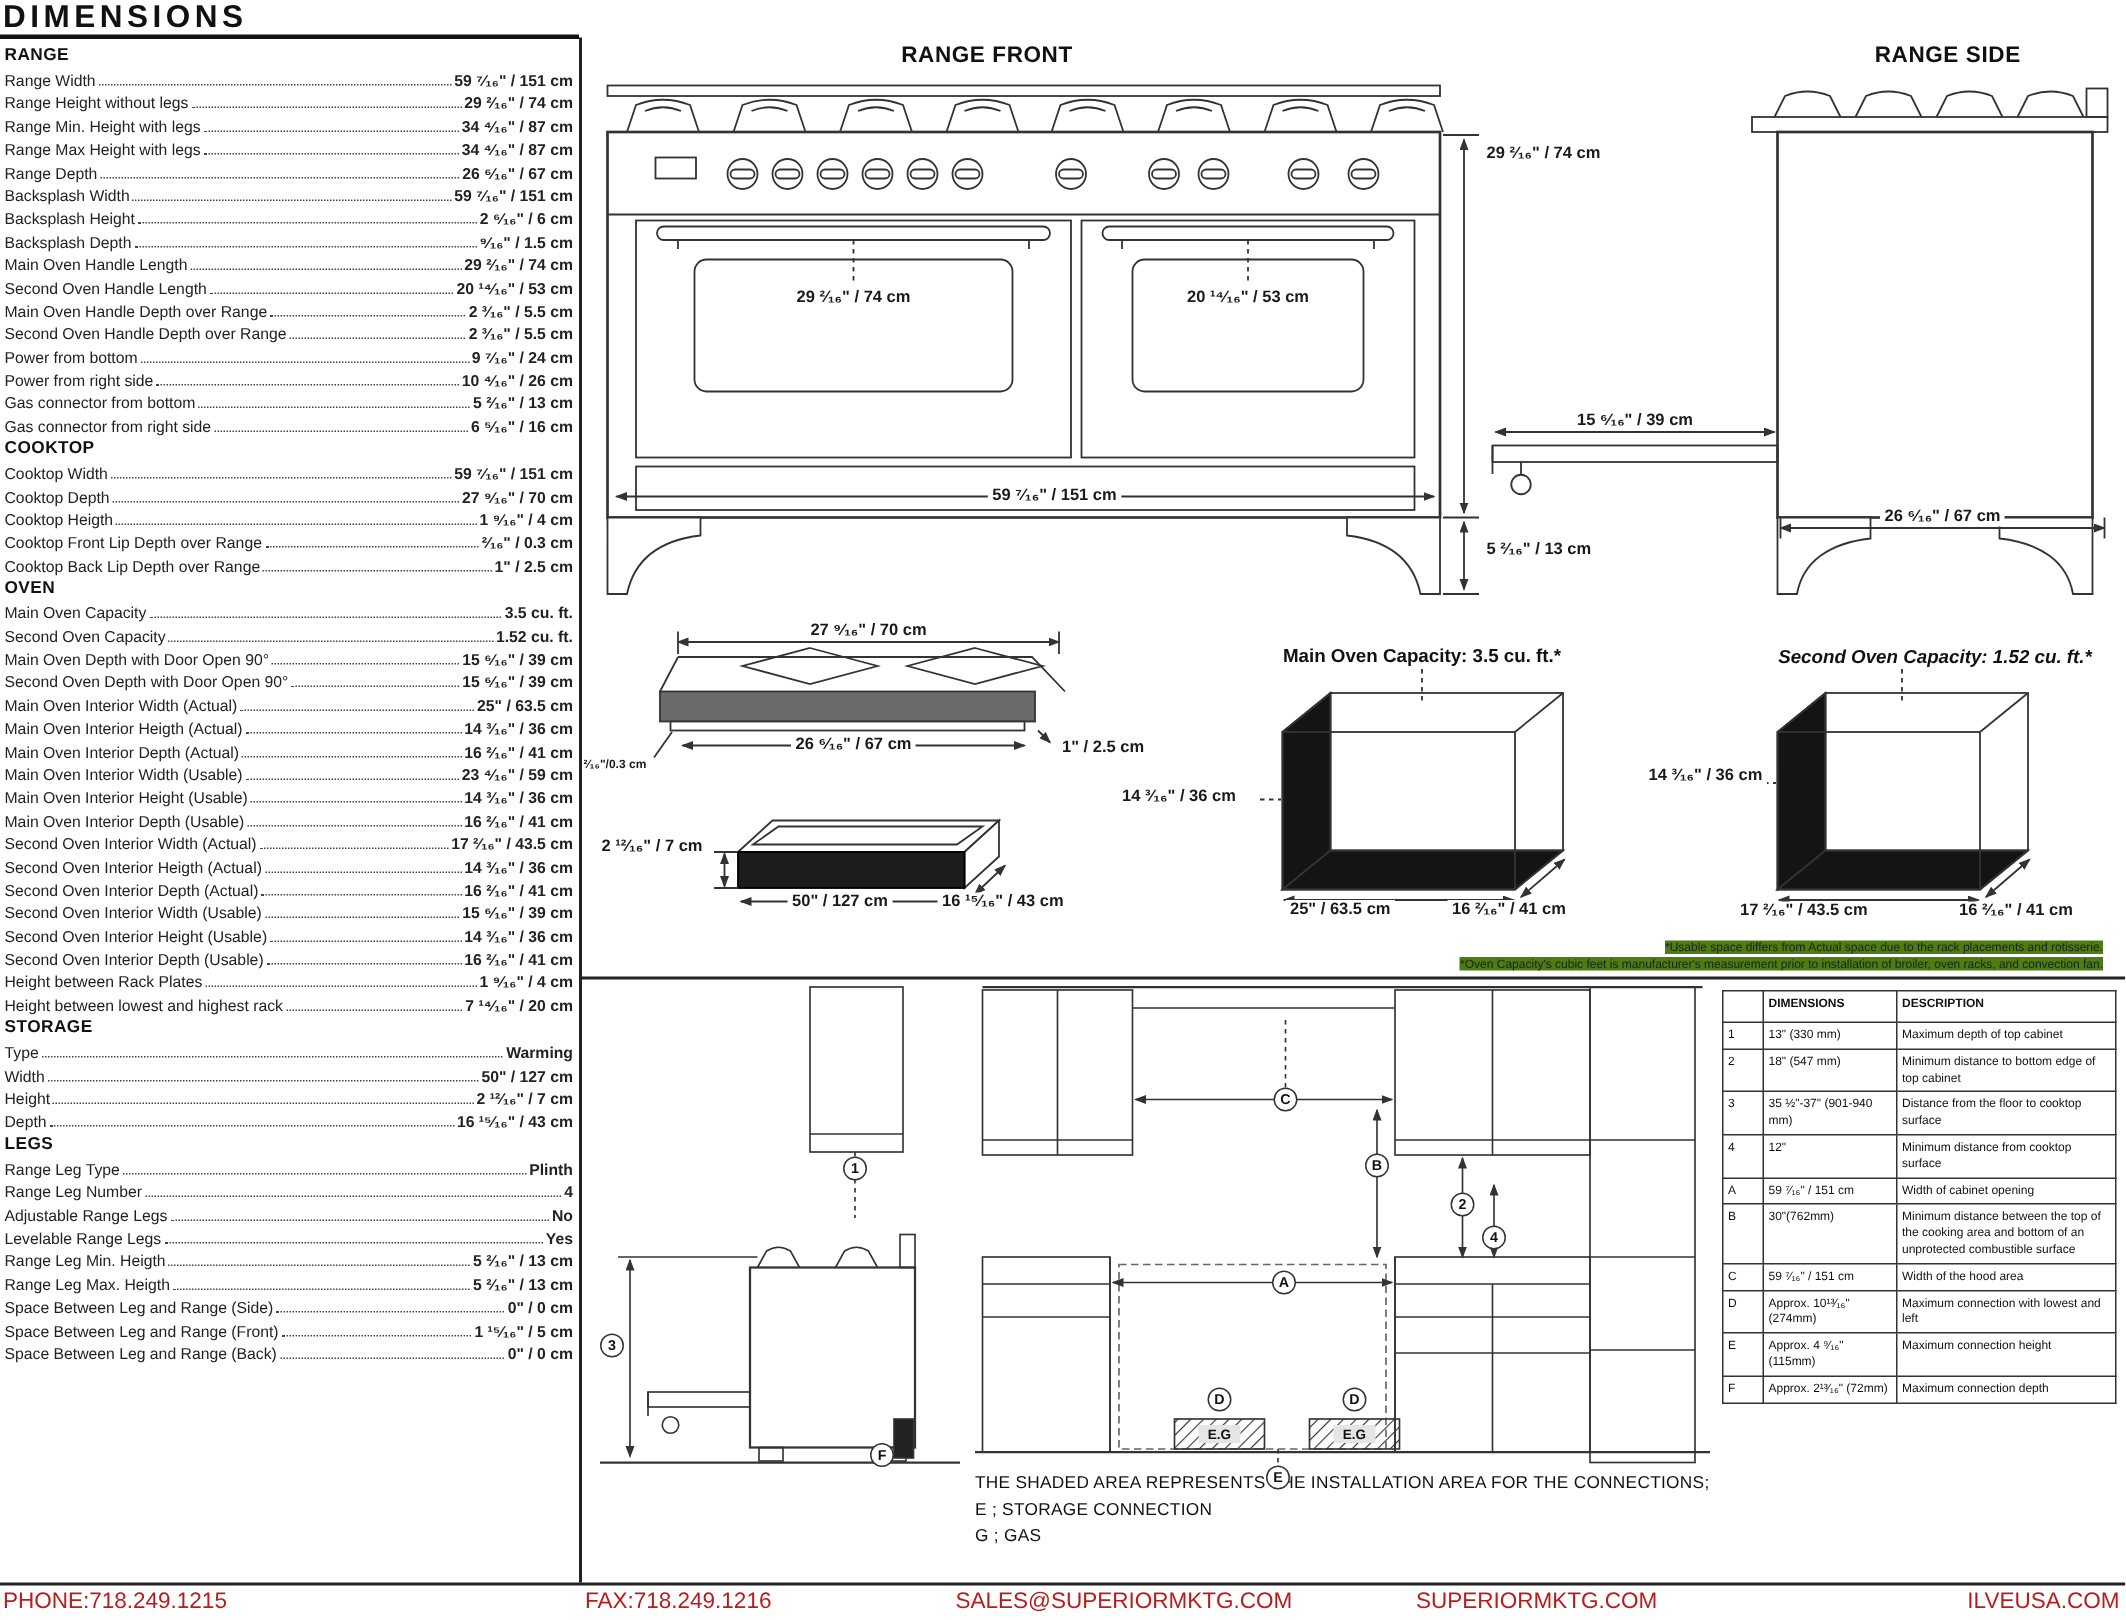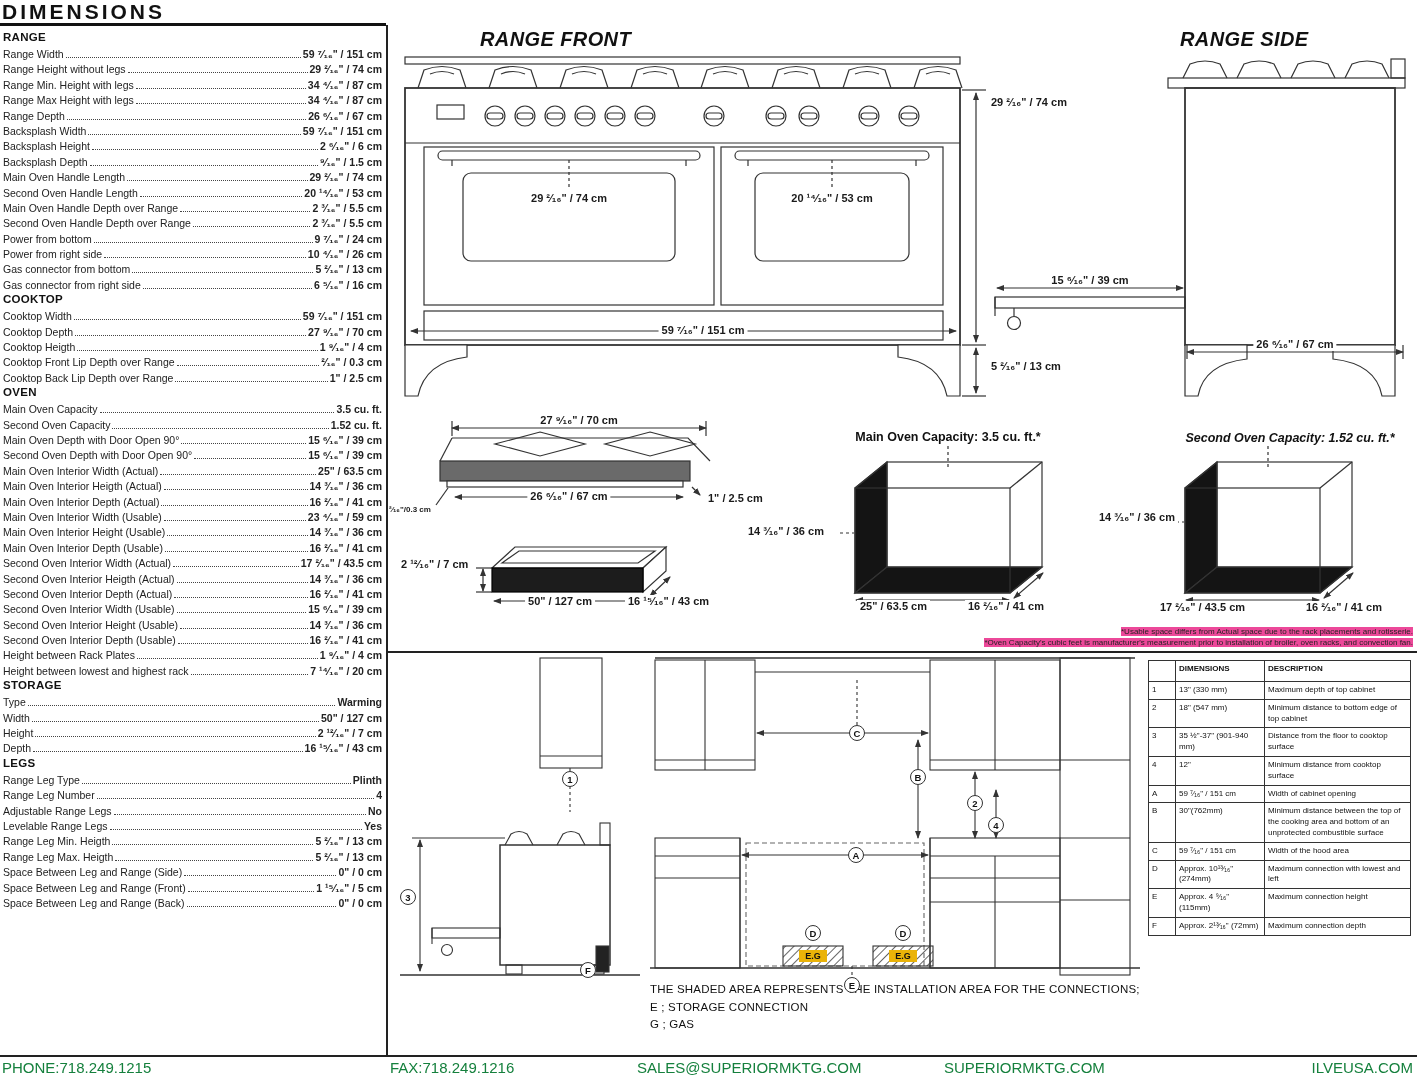--- a/index.html
+++ b/index.html
@@ -17,41 +17,41 @@
   
   .left-col { position:absolute; left:3px; top:31px; width:379px; }
   .sec + .sec { }
   .sec-title { margin:0 0 4px 0; font-size:11.5px; font-weight:800; letter-spacing:.3px; color:#111; }
   .srow { display:flex; align-items:baseline; font-size:10.5px; line-height:15.4px; height:15.4px; }
   .srow .lbl { white-space:nowrap; }
   .srow .dots { flex:1; min-width:6px; border-bottom:1.5px dotted #444; margin:0 2px 3px 2px; }
   .srow .val { white-space:nowrap; font-weight:700; }
   
   svg.diag { position:absolute; z-index:1; }
-  .diag-title { position:absolute; z-index:2; font-size:20px; font-weight:700; color:#111; text-align:left; letter-spacing:.4px;font-style:italic; }
+  .diag-title { position:absolute; z-index:2; font-size:15px; font-weight:700; color:#111; text-align:center; letter-spacing:.4px; }
   .dim { position:absolute; z-index:2; white-space:nowrap; font-size:11px; font-weight:700; color:#1a1a1a; background:#fff; padding:0 3px; line-height:13px; }
   .cx { transform:translateX(-50%); }
   .small { font-size:8px; padding:0 1px; }
   .ovn-title { position:absolute; z-index:2; white-space:nowrap; transform:translateX(-50%); font-size:12.5px; font-weight:700; color:#111; }
-  .fnote { position:absolute; right:4px; z-index:2; font-size:8px; color:#222; background:#ec4899; }
+  .fnote { position:absolute; right:15px; z-index:2; font-size:8px; color:#222; background:#4d7c0f; }
   .instnote { position:absolute; z-index:2; font-size:11.5px; color:#111; letter-spacing:.2px; }
   
   .callout { position:absolute; z-index:3; width:16px; height:16px; border:1.2px solid #333; border-radius:50%;
              background:#fff; font-size:9.5px; font-weight:700; color:#111;
              display:flex; align-items:center; justify-content:center; box-sizing:border-box; }
-  .egchip { position:absolute; z-index:3; width:28px; text-align:center; background:#eab308; font-size:9px; font-weight:700; color:#111; line-height:12px; }
+  .egchip { position:absolute; z-index:3; width:28px; text-align:center; background:#e5e5e5; font-size:9px; font-weight:700; color:#111; line-height:12px; }
   
   .inst-table { position:absolute; left:1148px; top:660px; width:263px; z-index:2; border-collapse:collapse;
                 font-size:8px; line-height:1.35; background:#fff; color:#111; }
   .inst-table th, .inst-table td { border:1px solid #333; padding:3px 3px; vertical-align:top; text-align:left; }
   .inst-table th { font-weight:700; height:14px; }
   .inst-table .c-id { width:20px; }
   .inst-table .c-dim { width:82px; }
   
-  .foot { position:absolute; top:1059px; z-index:2; font-size:15px; color:#15803d; white-space:nowrap; }
+  .foot { position:absolute; top:1059px; z-index:2; font-size:15px; color:#b91c1c; white-space:nowrap; }
 </style>
 </head>
 <body>
 
 <div class="page">
 
   <div class="page-title">DIMENSIONS</div>
   <div class="title-rule"></div>
   <div class="vdiv"></div>
   <div class="hdiv"></div>

